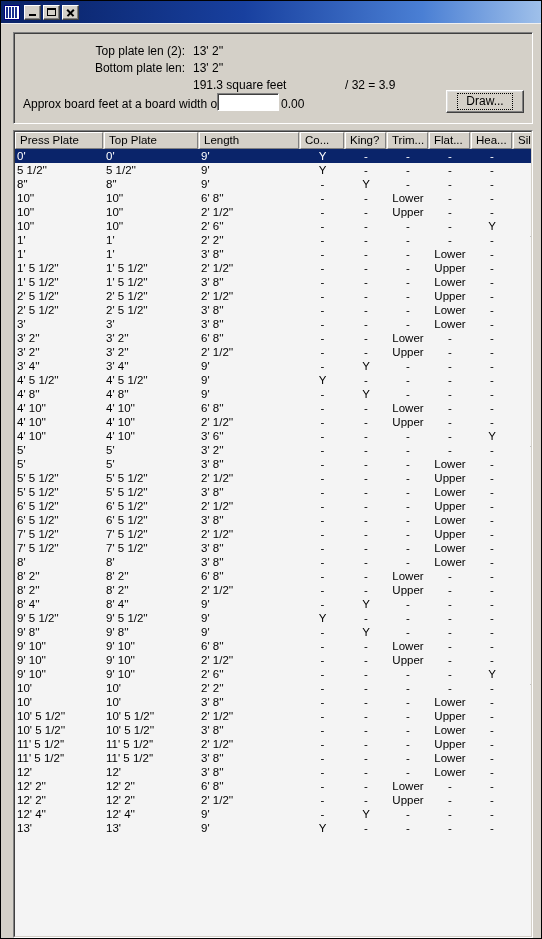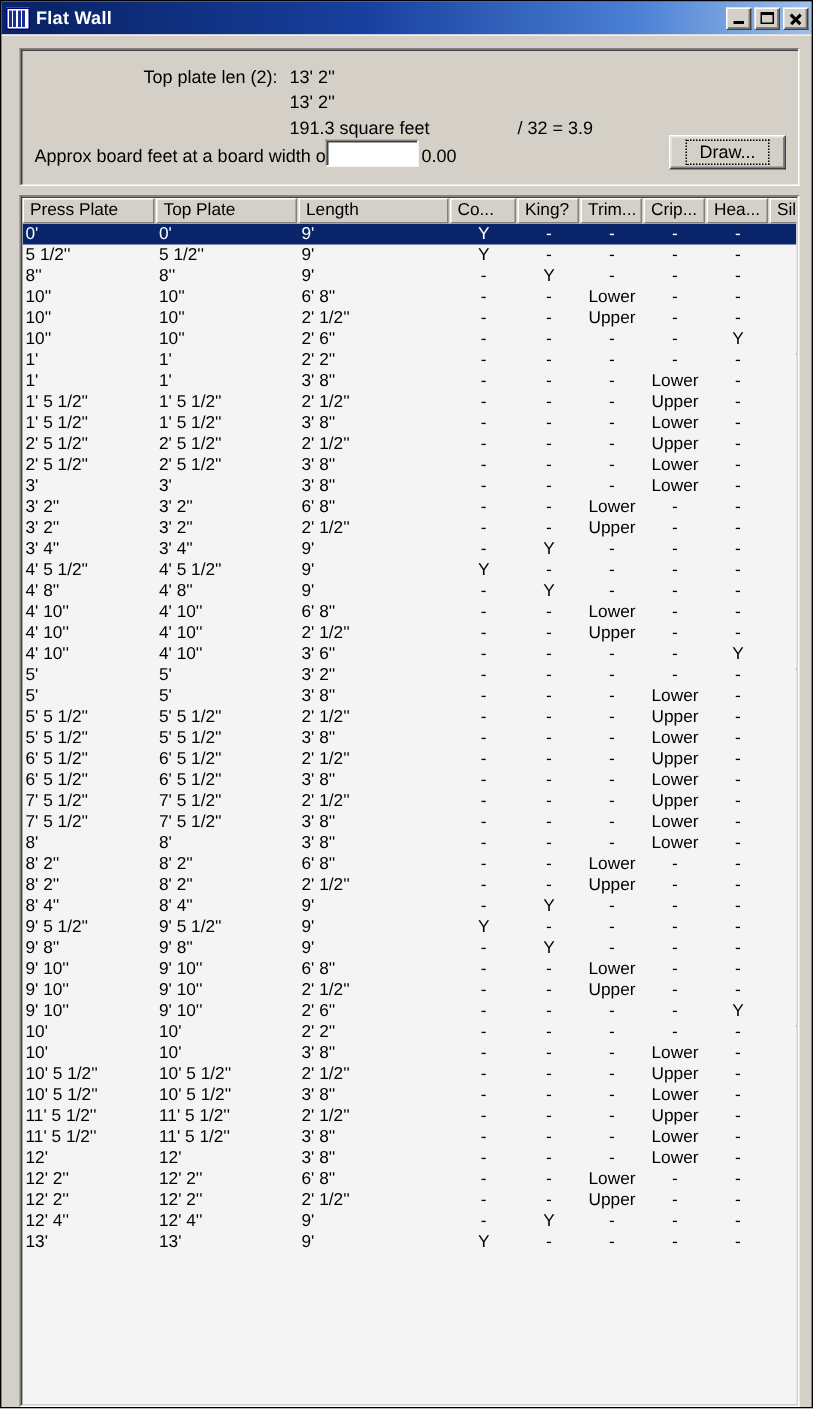--- a/index.html
+++ b/index.html
@@ -312,41 +312,41 @@
 </style>
 </head>
 <body>
 
 <div id="app-window">
 
   <div class="titlebar">
     <div class="title-icon">
       <div class="bars"></div>
     </div>
-    <div class="title-text">Flat Wall</div>
     <div class="win-btns">
       <button class="win-btn" title="Minimize">
           <span class="g min-g"></span>
         </button>
       <button class="win-btn" title="Maximize">
           <span class="g max-g"></span>
         </button>
       <button class="win-btn" title="Close">
           <span class="g close-g"></span>
         </button>
     </div>
   </div>
 
   <div class="client">
 
     <div class="summary-panel">
       <div class="summary-inner">
         <div class="sum-line sum-label l1-label">Top plate len (2):</div>
         <div class="sum-line l1-value">13' 2''</div>
 
+        <div class="sum-line sum-label l2-label">Bottom plate len:</div>
         <div class="sum-line l2-value">13' 2''</div>
 
         <div class="sum-line l3-value">191.3 square feet</div>
         <div class="sum-line l3-div">/ 32  =  3.9</div>
 
         <div class="sum-line l4-label">Approx board feet at a board width of:</div>
         <input class="board-input" type="text" value="" style="">
         <div class="sum-line l4-after">0.00</div>
 
         <button class="draw-btn">
@@ -357,21 +357,21 @@
 
     <div class="listview-outer">
       <div class="listview">
         <div class="lv-header" id="lv-header">
             <div class="lv-col-head" style="width: 88px;">Press Plate</div>
             <div class="lv-col-head" style="width: 94px;">Top Plate</div>
             <div class="lv-col-head" style="width: 100px;">Length</div>
             <div class="lv-col-head" style="width: 44px;">Co...</div>
             <div class="lv-col-head" style="width: 41px;">King?</div>
             <div class="lv-col-head" style="width: 41px;">Trim...</div>
-            <div class="lv-col-head" style="width: 41px;">Crip...</div>
+            <div class="lv-col-head" style="width: 41px;">Flat...</div>
             <div class="lv-col-head" style="width: 41px;">Hea...</div>
             <div class="lv-col-head" style="width: 41px;">Sill?</div>
           </div>
         <div class="lv-body" id="lv-body">
             <div class="lv-row selected">
               <div class="lv-cell left" style="width: 89px;">0'</div>
               <div class="lv-cell left" style="width: 95px;">0'</div>
               <div class="lv-cell left" style="width: 101px;">9'</div>
               <div class="lv-cell center" style="width: 45px;">Y</div>
               <div class="lv-cell center" style="width: 42px;">-</div>

